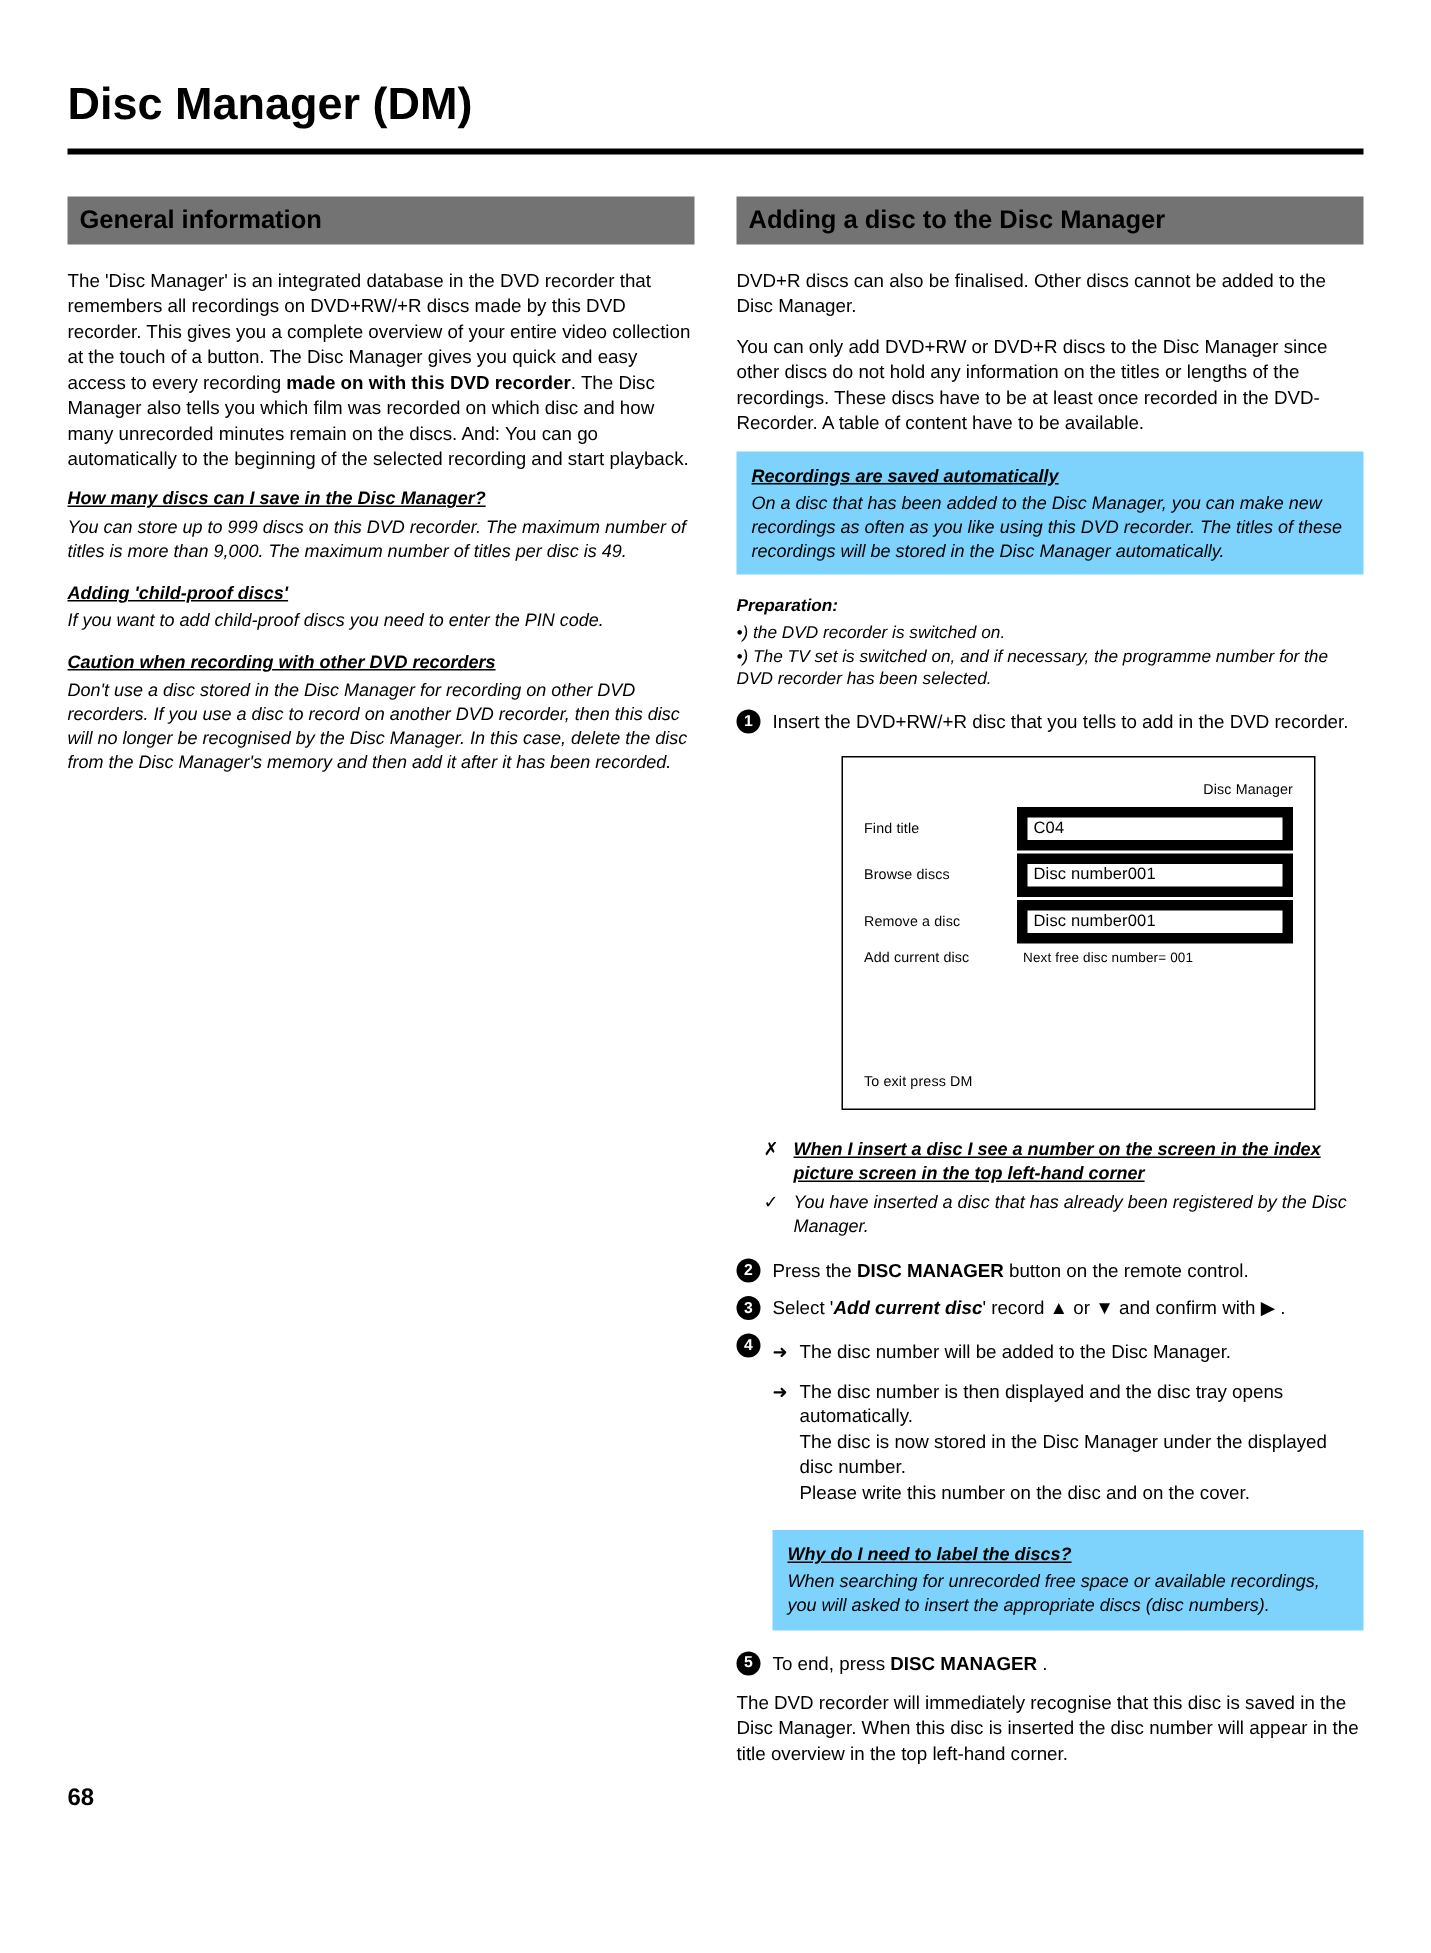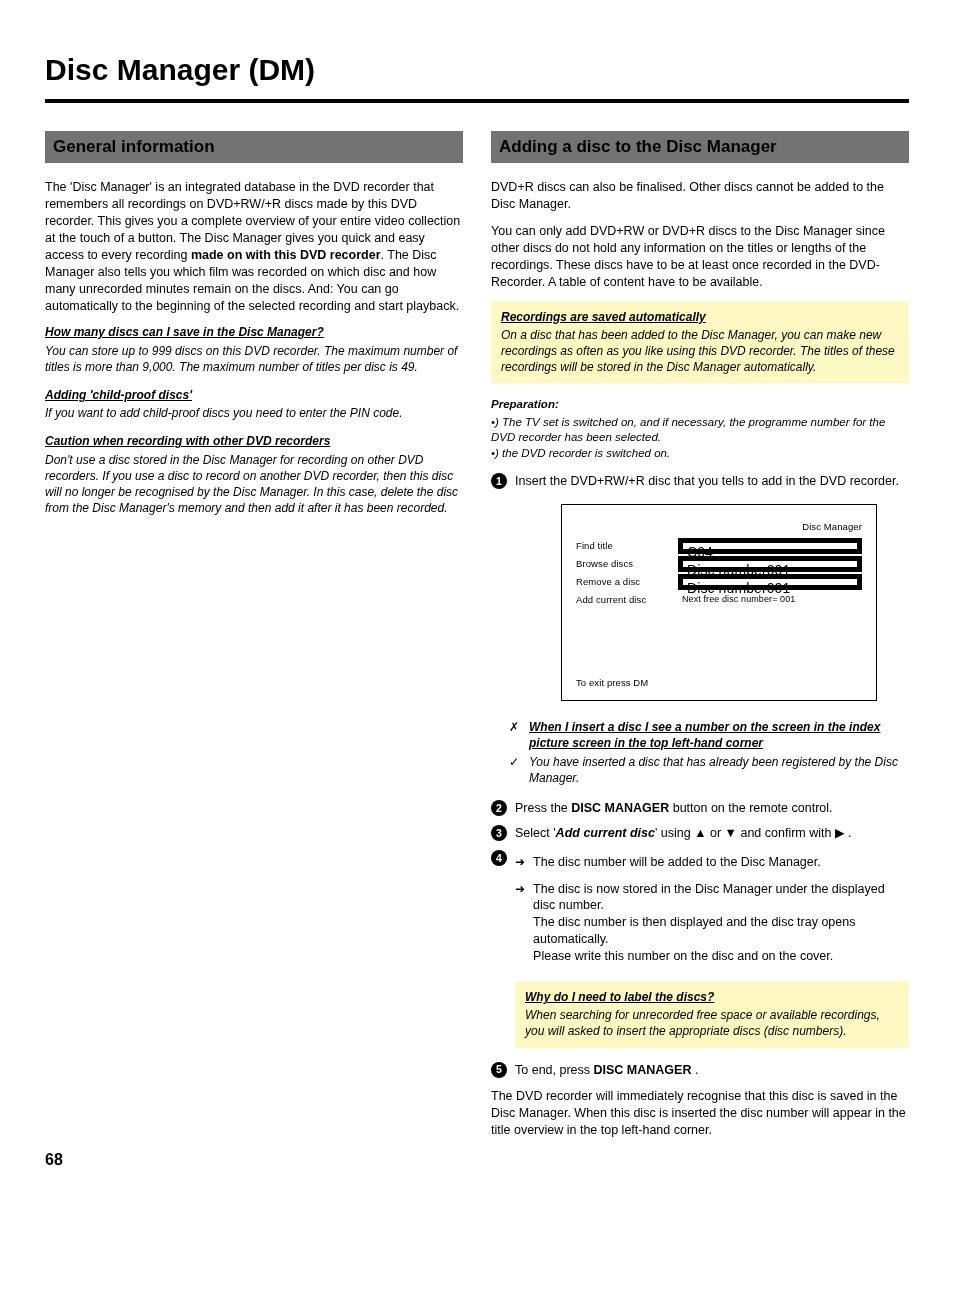--- a/index.html
+++ b/index.html
@@ -51,21 +51,21 @@
     font-weight: bold;
     text-decoration: underline;
     font-size: 12px;
     margin-bottom: 2px;
   }
   .qa-body {
     font-style: italic;
     font-size: 12px;
   }
   .note-box {
-    background: #fef9c3;
+    background: #7dd3fc;
     padding: 8px 10px;
     margin-bottom: 14px;
   }
   .prep-heading {
     font-style: italic;
     font-weight: bold;
     font-size: 11.5px;
     margin-bottom: 2px;
   }
   .prep-line {
@@ -129,26 +129,26 @@
     display: flex;
     align-items: center;
     gap: 10px;
     margin-bottom: 2px;
   }
   .sm-label {
     width: 92px;
     flex: 0 0 auto;
   }
   .sm-field {
-    border: 5px solid #000000;
+    border: 7px solid #000000;
     flex: 1;
     padding: 0 4px;
-    font-size: 14px;
+    font-size: 11px;
     line-height: 1.3;
-    height: 16px;
+    height: 29px;
   }
   .sm-text {
     flex:1;
     font-size: 9px;
     padding: 0 4px;
   }
   .sm-footer {
     margin-top: 68px;
     font-size: 9.5px;
   }
@@ -214,22 +214,22 @@
     <p class="body">DVD+R discs can also be finalised. Other discs cannot be added to the Disc Manager.</p>
     <p class="body">You can only add DVD+RW or DVD+R discs to the Disc Manager since other discs do not hold any information on the titles or lengths of the recordings. These discs have to be at least once recorded in the DVD-Recorder. A table of content have to be available.</p>
 
     <div class="note-box">
       <div class="qa-heading">Recordings are saved automatically</div>
       <div class="qa-body">On a disc that has been added to the Disc Manager, you can make new recordings as often as you like using this DVD recorder. The titles of these recordings will be stored in the Disc Manager automatically.</div>
     </div>
 
     <div class="prep-block">
       <div class="prep-heading">Preparation:</div>
+      <div class="prep-line">•) the DVD recorder is switched on.</div>
       <div class="prep-line">•) The TV set is switched on, and if necessary, the programme number for the DVD recorder has been selected.</div>
-      <div class="prep-line">•) the DVD recorder is switched on.</div>
     </div>
 
     <div class="step">
       <div class="step-num">1</div>
       <div class="step-body">Insert the DVD+RW/+R disc that you tells to add in the DVD recorder.</div>
     </div>
 
     <div class="screen-mock">
       <div class="sm-title">Disc Manager</div>
       <div class="sm-row">
@@ -265,36 +265,36 @@
     <div class="step">
       <div class="step-num">2</div>
       <div class="step-body">
         <span>Press the </span><span class="bold-sans">DISC MANAGER</span><span> button on the remote control.</span>
       </div>
     </div>
 
     <div class="step">
       <div class="step-num">3</div>
       <div class="step-body">
-        <span>Select '</span><span class="bold-ital">Add current disc</span><span>' using </span><span class="icon-tri">▲</span><span> or </span><span class="icon-tri">▼</span><span> and confirm with </span><span class="icon-tri">▶</span><span> .</span>
+        <span>Select '</span><span class="bold-ital">Add current disc</span><span>' record </span><span class="icon-tri">▲</span><span> or </span><span class="icon-tri">▼</span><span> and confirm with </span><span class="icon-tri">▶</span><span> .</span>
       </div>
     </div>
 
     <div class="step">
       <div class="step-num">4</div>
       <div class="step-body">
         <div class="sub">
           <div class="sub-arrow">➜</div>
           <div class="sub-body">The disc number will be added to the Disc Manager.</div>
         </div>
         <div class="sub" style="margin-top:10px;">
           <div class="sub-arrow">➜</div>
           <div class="sub-body">
+            <div>The disc number is then displayed and the disc tray opens automatically.</div>
             <div>The disc is now stored in the Disc Manager under the displayed disc number.</div>
-            <div>The disc number is then displayed and the disc tray opens automatically.</div>
             <div>Please write this number on the disc and on the cover.</div>
           </div>
         </div>
       </div>
     </div>
 
     <div class="note-box" style="margin-top:16px; margin-left:24px;">
       <div class="qa-heading">Why do I need to label the discs?</div>
       <div class="qa-body">When searching for unrecorded free space or available recordings, you will asked to insert the appropriate discs (disc numbers).</div>
     </div>

